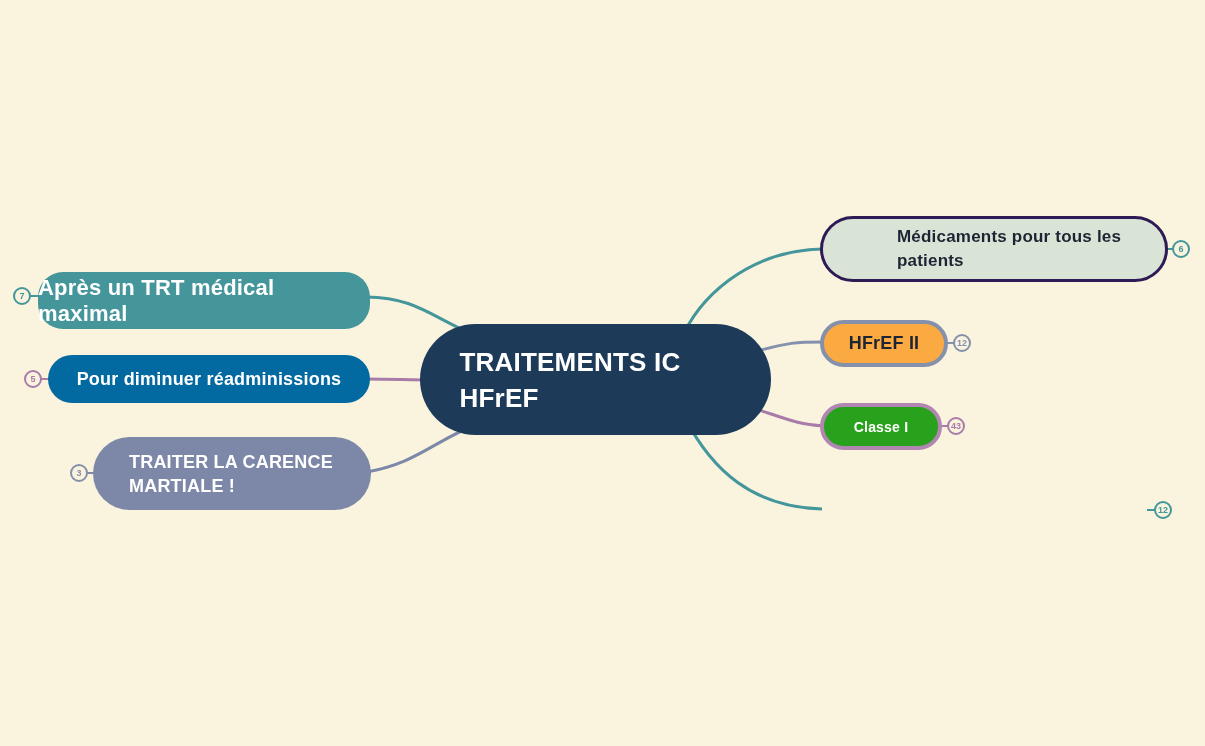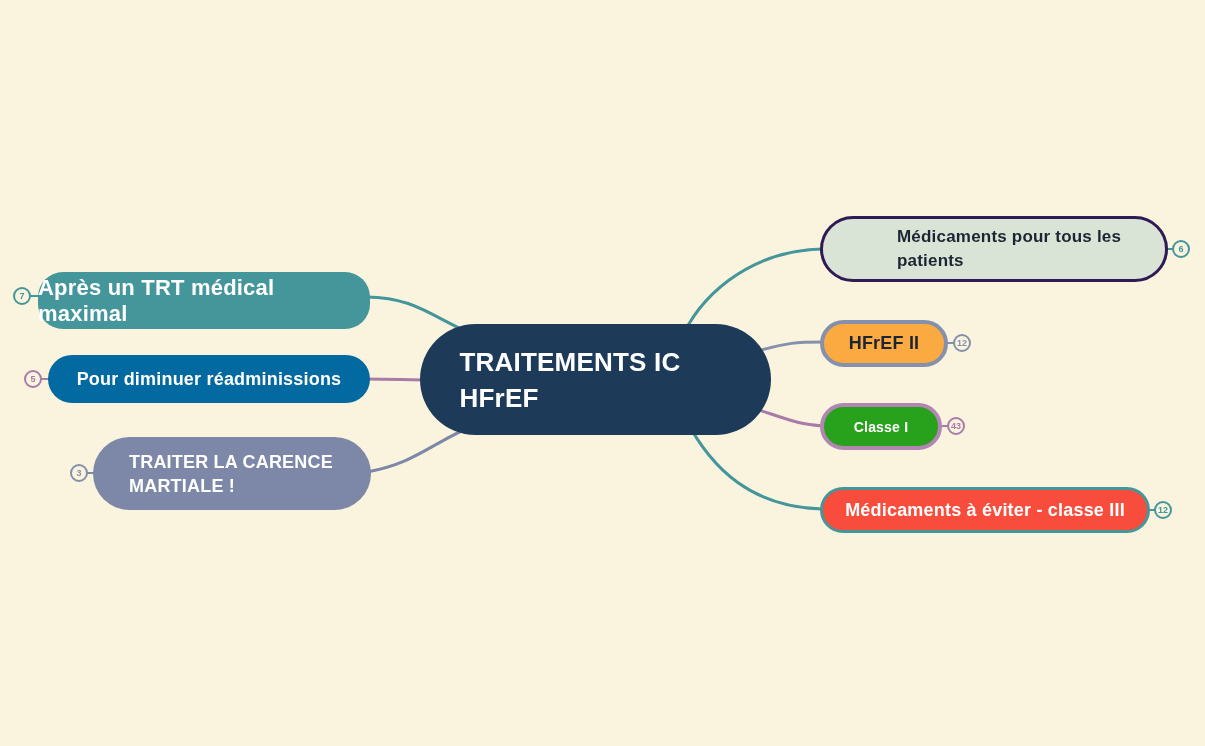--- a/index.html
+++ b/index.html
@@ -212,23 +212,20 @@
       <span class="bar b2"></span>
       <span class="bar b3"></span>
     </span>
   </div>
   <div class="node node-right2">
     <span class="label">HFrEF II</span>
   </div>
   <div class="node node-right3">
     <span class="label">Classe I</span>
   </div>
-  <div class="node node-right4">
-    <span class="label">Médicaments à éviter - classe III</span>
-  </div>
 
   <div class="badge badge-teal badge-7">7</div>
   <div class="badge badge-mauve badge-5">5</div>
   <div class="badge badge-slate badge-3">3</div>
   <div class="badge badge-teal badge-6">6</div>
   <div class="badge badge-slate badge-12a">12</div>
   <div class="badge badge-mauve badge-54">43</div>
   <div class="badge badge-teal badge-12b">12</div>
 
 </div>

